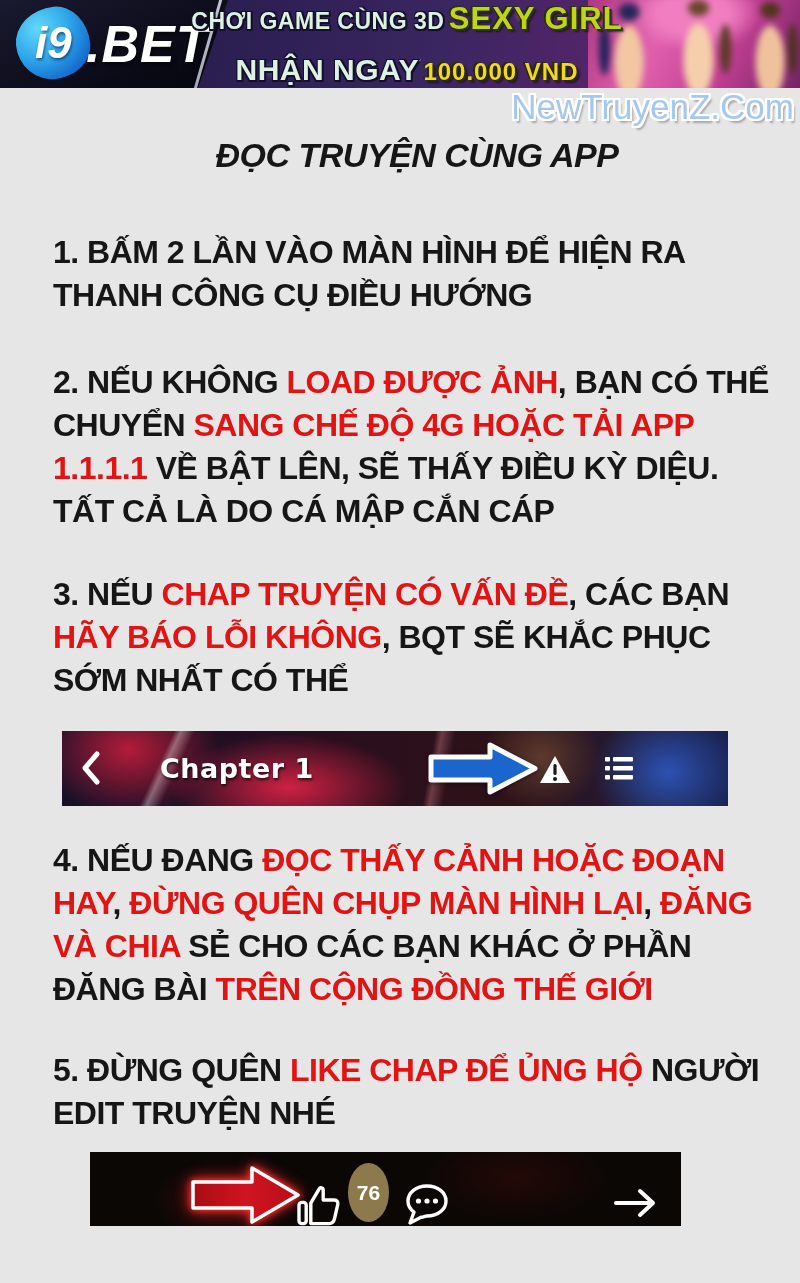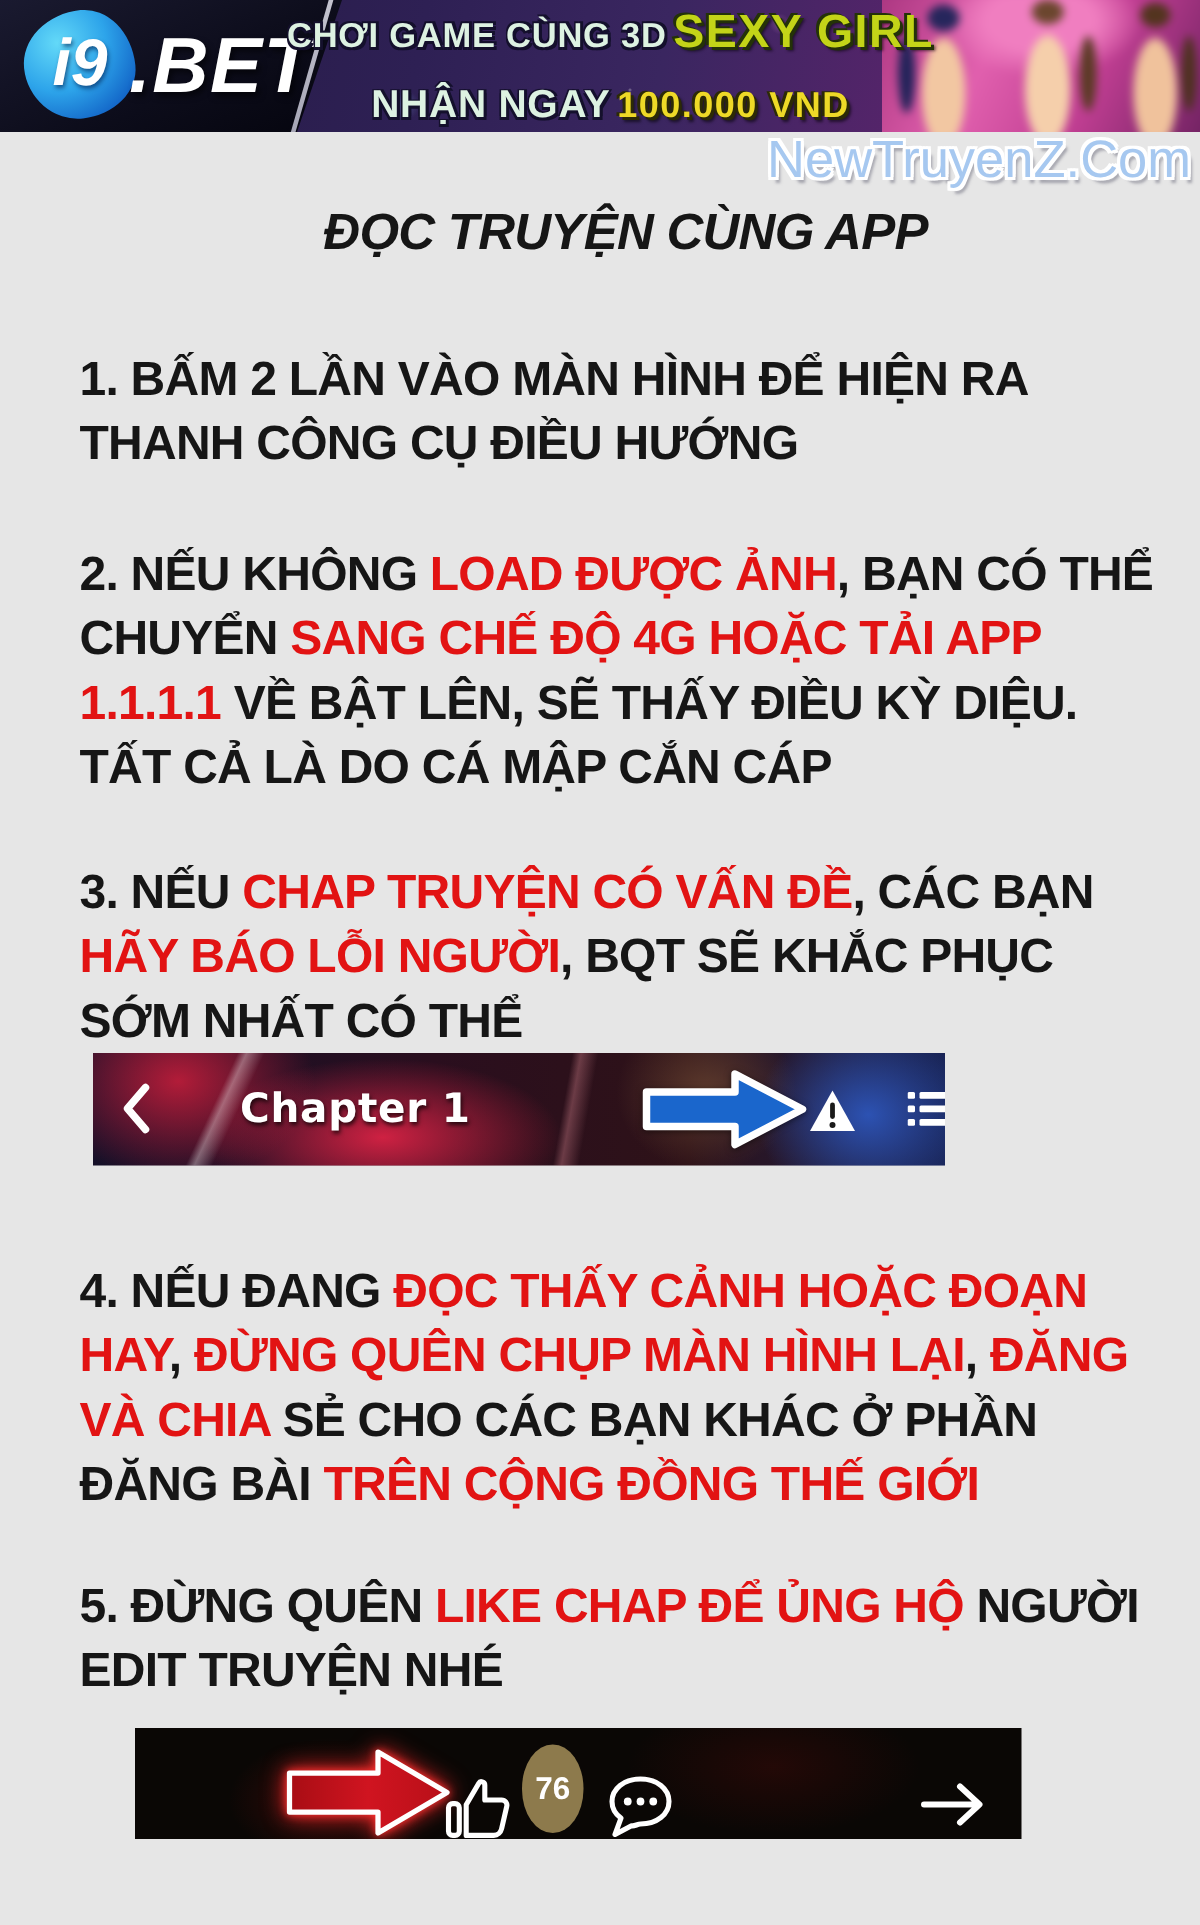--- a/index.html
+++ b/index.html
@@ -71,21 +71,21 @@
     position:absolute;left:228px;right:214px;top:0;bottom:0;
     display:flex;flex-direction:column;justify-content:center;align-items:center;gap:17px;
     white-space:nowrap;
   }
   .ad-line{line-height:1.1;}
   .ad-normal{
     font-weight:bold;font-size:23px;color:var(--ad-normal);
     text-shadow:-1px -1px 0 #14102c,2px 2px 0 #14102c,2px -1px 0 #14102c,-1px 2px 0 #14102c;
     letter-spacing:.5px;
   }
-  .ad-normal.big{font-size:26px;}
+  .ad-normal.big{font-size:30px;}
   .ad-sexy{
     font-weight:bold;font-size:31px;color:var(--ad-sexy);letter-spacing:1px;
     text-shadow:-2px -1px 0 #243208,2px 2px 0 #243208,3px 3px 2px rgba(0,0,0,.55);
   }
   .ad-amount{
     font-weight:bold;font-size:24px;color:var(--ad-amount);letter-spacing:1px;
     text-shadow:-2px -1px 0 #2c2a06,2px 2px 0 #2c2a06,3px 3px 2px rgba(0,0,0,.55);
   }
   
   .watermark{position:absolute;top:89px;right:6px;text-align:right;line-height:1.05;}
@@ -107,21 +107,21 @@
   }
   .inst{
     position:absolute;left:38px;width:726px;margin:15px;
     font-size:32px;font-weight:bold;font-stretch:condensed;line-height:43px;letter-spacing:-.5px;
     color:var(--black);
   }
   .seg-black{color:var(--black);}
   .seg-red{color:var(--red);}
   
   .chapter-bar{
-    position:absolute;left:62px;top:702px;width:568px;height:75px;overflow:hidden;
+    position:absolute;left:62px;top:731px;width:666px;height:75px;overflow:hidden;
     background:
       linear-gradient(115deg,transparent 16%,rgba(255,255,255,.35) 17%,transparent 19%),
       linear-gradient(100deg,transparent 55%,rgba(255,160,170,.3) 56%,transparent 58%),
       radial-gradient(ellipse 130px 95px at 10% 25%,rgba(205,30,60,.85),transparent 70%),
       radial-gradient(ellipse 170px 75px at 34% 75%,rgba(225,35,70,.9),transparent 70%),
       radial-gradient(ellipse 100px 85px at 91% 55%,rgba(45,85,185,.95),transparent 75%),
       radial-gradient(ellipse 80px 70px at 72% 35%,rgba(95,60,45,.95),transparent 75%),
       linear-gradient(90deg,#151028 0%,#2a0e1e 40%,#2e1218 70%,#17204e 100%);
   }
   .chapter-title{
@@ -183,21 +183,21 @@
 </header>
 
 <div class="watermark">
   <div class="wm2">NewTruyenZ.Com</div>
 </div>
 
 <h1 class="title">ĐỌC TRUYỆN CÙNG APP</h1>
 
 <p class="inst" style="top:216px"><span class="seg-black">1. BẤM 2 LẦN VÀO MÀN HÌNH ĐỂ HIỆN RA THANH CÔNG CỤ ĐIỀU HƯỚNG</span></p>
 <p class="inst" style="top:346px"><span class="seg-black">2. NẾU KHÔNG </span><span class="seg-red">LOAD ĐƯỢC ẢNH</span><span class="seg-black">, BẠN CÓ THỂ CHUYỂN </span><span class="seg-red">SANG CHẾ ĐỘ 4G HOẶC TẢI APP 1.1.1.1</span><span class="seg-black"> VỀ BẬT LÊN, SẼ THẤY ĐIỀU KỲ DIỆU. TẤT CẢ LÀ DO CÁ MẬP CẮN CÁP</span></p>
-<p class="inst" style="top:558px"><span class="seg-black">3. NẾU </span><span class="seg-red">CHAP TRUYỆN CÓ VẤN ĐỀ</span><span class="seg-black">, CÁC BẠN </span><span class="seg-red">HÃY BÁO LỖI NGƯỜI</span><span class="seg-black">, BQT SẼ KHẮC PHỤC SỚM NHẤT CÓ THỂ</span></p>
+<p class="inst" style="top:558px"><span class="seg-black">3. NẾU </span><span class="seg-red">CHAP TRUYỆN CÓ VẤN ĐỀ</span><span class="seg-black">, CÁC BẠN </span><span class="seg-red">HÃY BÁO LỖI KHÔNG</span><span class="seg-black">, BQT SẼ KHẮC PHỤC SỚM NHẤT CÓ THỂ</span></p>
 <p class="inst" style="top:824px"><span class="seg-black">4. NẾU ĐANG </span><span class="seg-red">ĐỌC THẤY CẢNH HOẶC ĐOẠN HAY</span><span class="seg-black">, </span><span class="seg-red">ĐỪNG QUÊN CHỤP MÀN HÌNH LẠI</span><span class="seg-black">, </span><span class="seg-red">ĐĂNG VÀ CHIA</span><span class="seg-black"> SẺ CHO CÁC BẠN KHÁC Ở PHẦN ĐĂNG BÀI </span><span class="seg-red">TRÊN CỘNG ĐỒNG THẾ GIỚI</span></p>
 <p class="inst" style="top:1034px"><span class="seg-black">5. ĐỪNG QUÊN </span><span class="seg-red">LIKE CHAP ĐỂ ỦNG HỘ</span><span class="seg-black"> NGƯỜI EDIT TRUYỆN NHÉ</span></p>
 
 <div class="chapter-bar">
   <svg class="chap-back" width="18" height="34" viewBox="0 0 18 34">
     <polyline points="15,3 3,17 15,31" fill="none" stroke="#fff" stroke-width="5" stroke-linecap="round" stroke-linejoin="round"></polyline>
   </svg>
   <span class="chapter-title">Chapter 1</span>
   <svg class="chap-arrow" width="110" height="53" viewBox="0 0 110 53">
     <path d="M3 15 H62 V3 L107 26.5 L62 50 V38 H3 Z" fill="#1a66cc" stroke="#ffffff" stroke-width="5" stroke-linejoin="round"></path>

